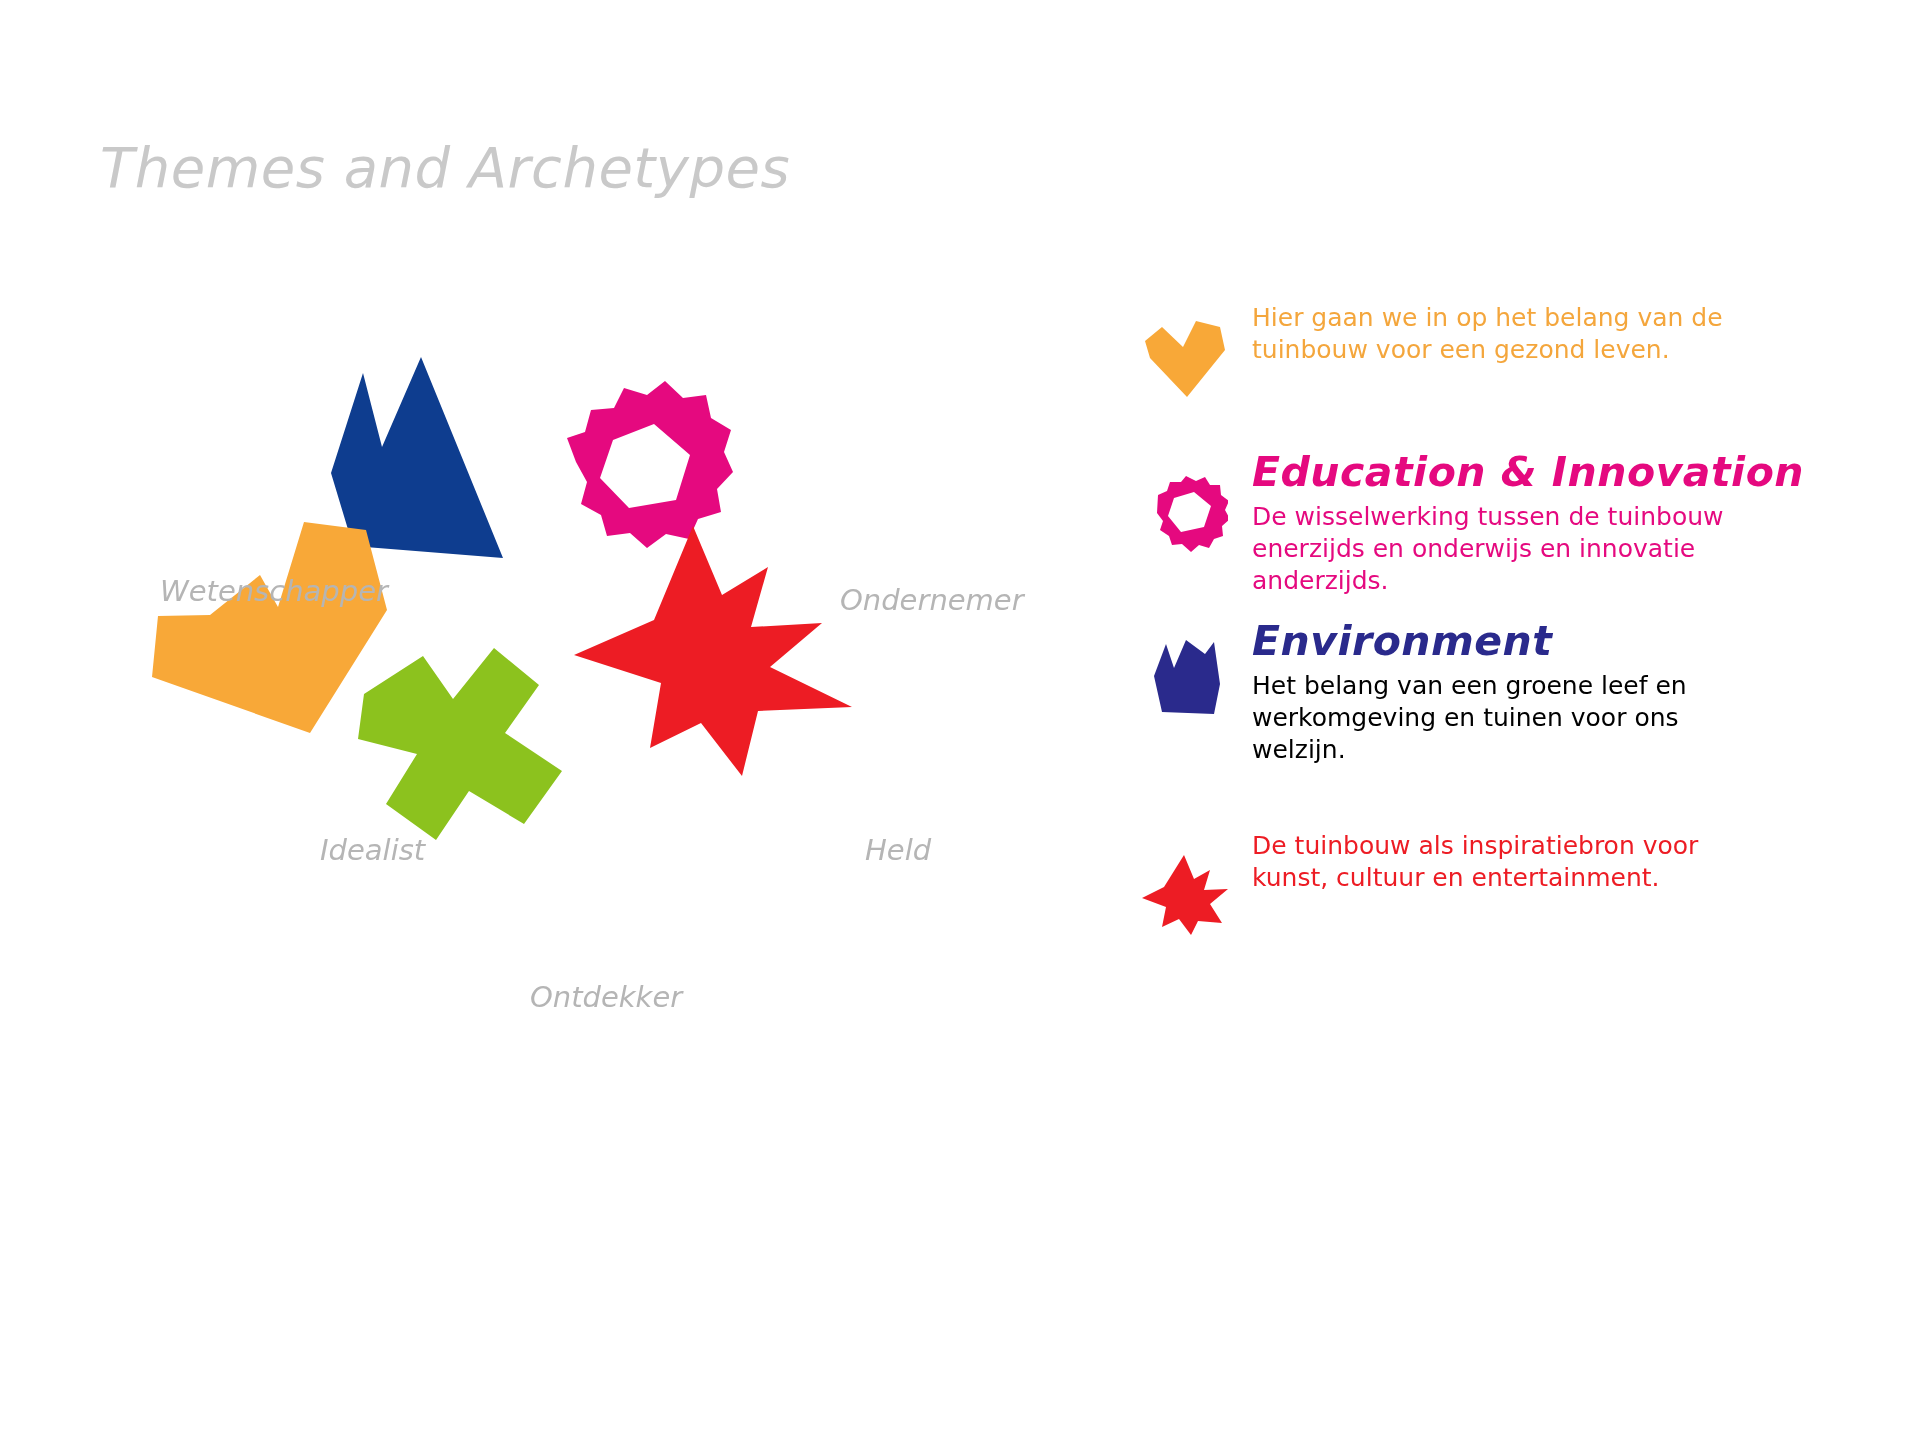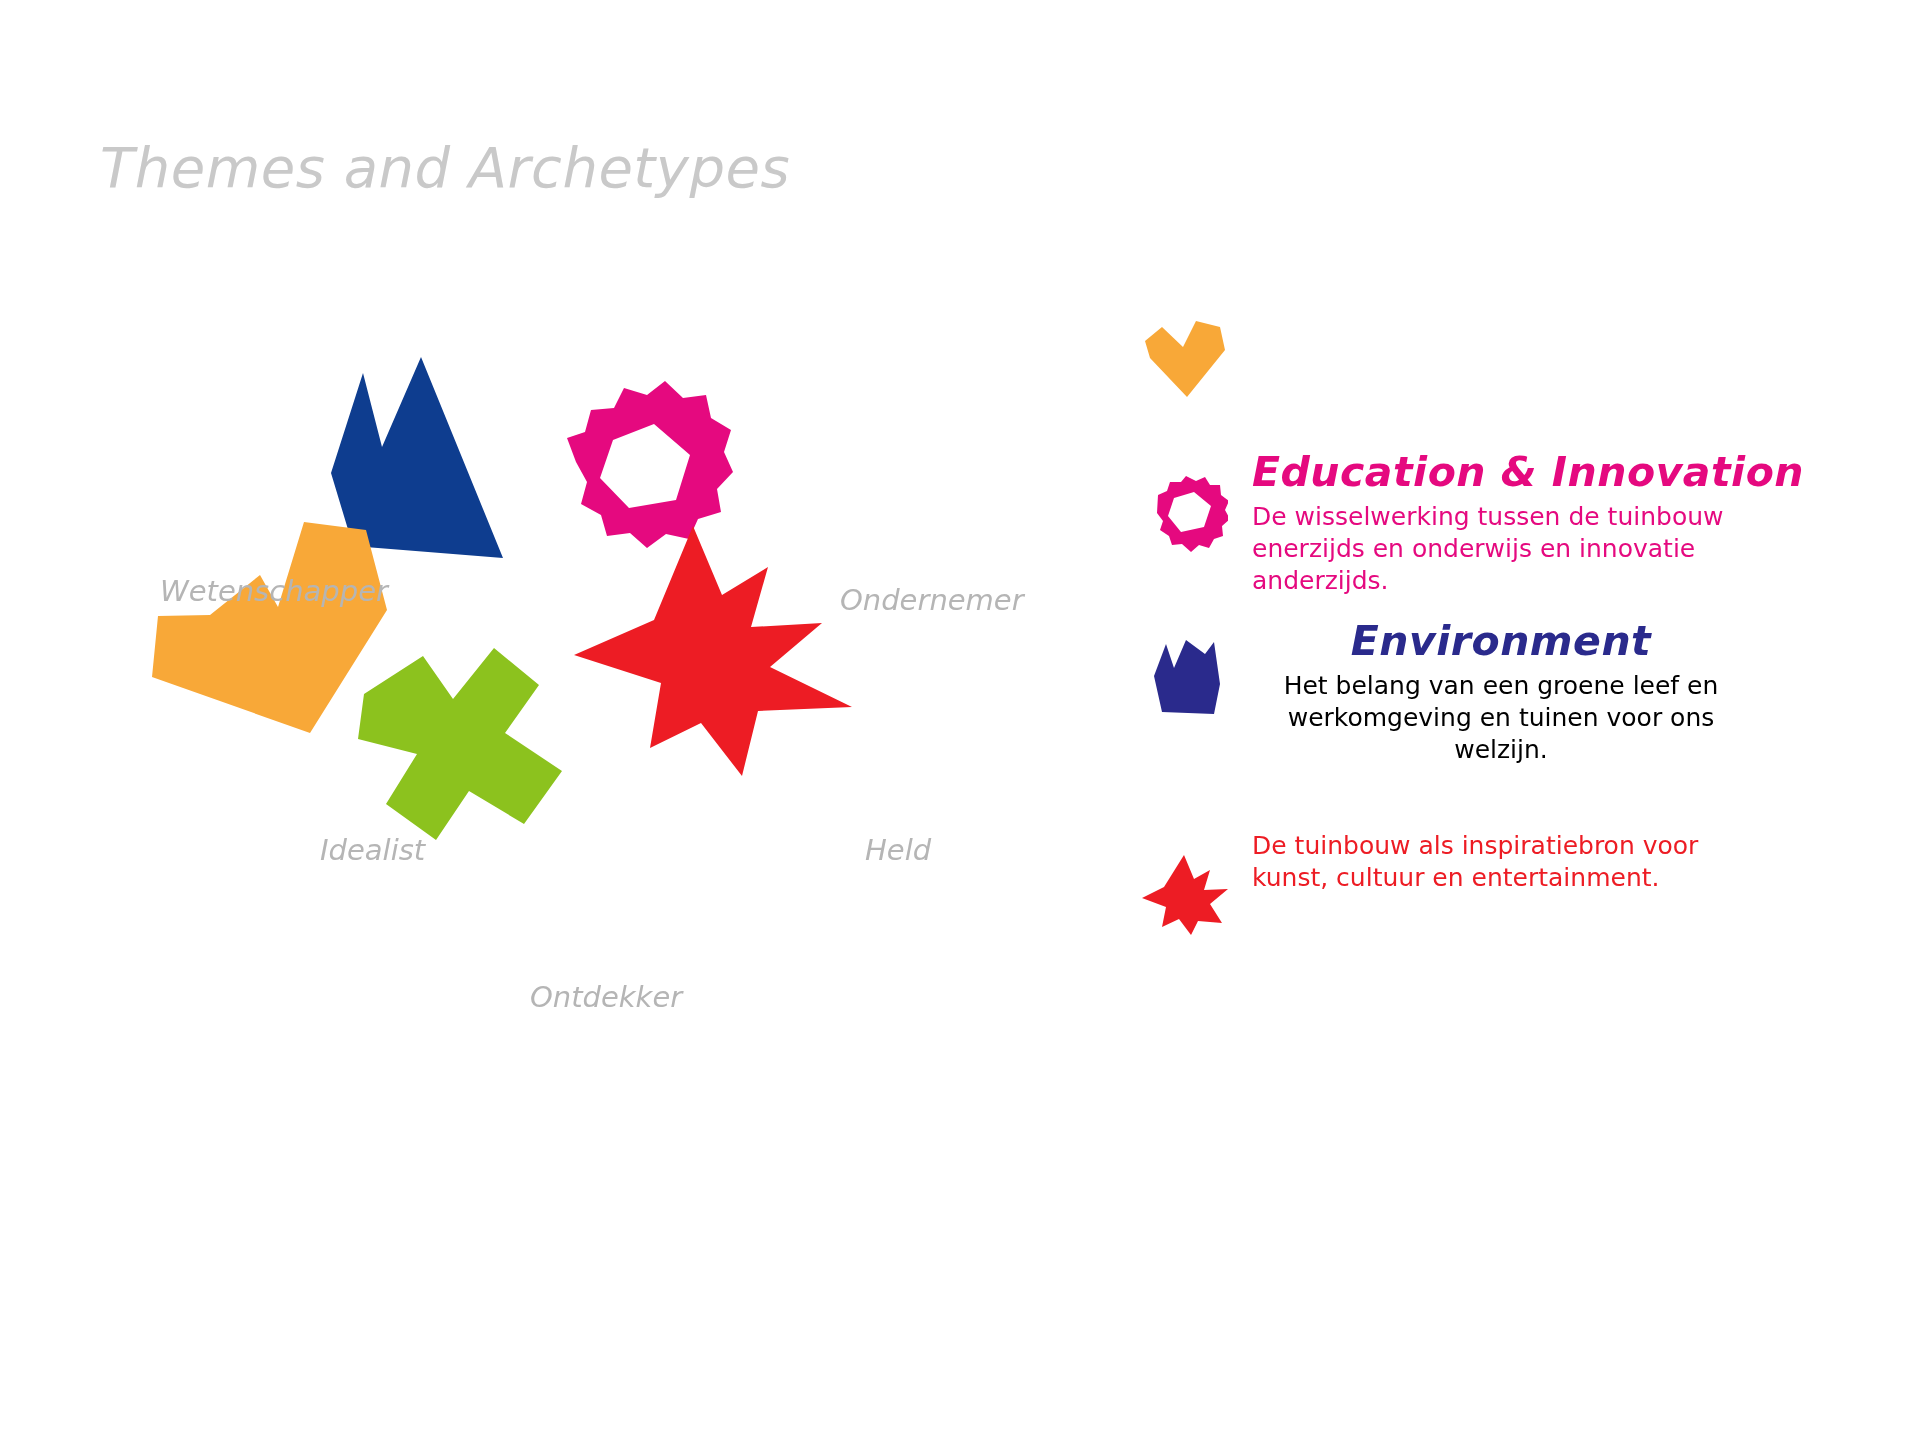--- a/index.html
+++ b/index.html
@@ -96,21 +96,21 @@
     font-weight: 400;
     font-size: 25px;
     line-height: 1.28;
     margin: 0;
   }
 
   
   .item-relax   { margin-top: 0px;   }
   .item-green   { margin-top: 34px;  }
   .item-edu     { margin-top: 40px;  }
-  .item-env     { margin-top: 10px; text-align: center;  }
+  .item-env     { margin-top: 10px;  }
   .item-world   { margin-top: 62px;  }
 
   .item-relax .legend-icon  { margin-top: 6px; }
   .item-green .legend-icon  { margin-top: 10px; }
   .item-edu   .legend-icon  { margin-top: 14px; }
   .item-env   .legend-icon  { margin-top: 10px; }
   .item-world .legend-icon  { margin-top: 14px; }
 </style>
 </head>
 <body>
@@ -151,20 +151,21 @@
 
 <div class="legend">
 
   <div class="legend-item item-relax">
     <div class="legend-icon">
       <svg width="86" height="82" viewBox="0 0 86 82" xmlns="http://www.w3.org/2000/svg">
         <path fill="#f8a838" d="M3 24 L20 10 L41 30 L54 4 L78 10 L83 33 L45 80 L8 41 Z"></path>
       </svg>
     </div>
     <div class="legend-text">
+      <div class="legend-body" style="color:#f4a63c">Hier gaan we in op het belang van de tuinbouw voor een gezond leven.</div>
     </div>
   </div>
 
 
   <div class="legend-item item-edu">
     <div class="legend-icon">
       <svg width="86" height="82" viewBox="0 0 86 82" xmlns="http://www.w3.org/2000/svg">
         <path fill="#e5097f" fill-rule="evenodd" d="M22 14 L31 10 L34 1 L45 1 L50 -5 L60 0 L69 -4 L74 4 L84 4 L85 14 L93 20 L89 29 L94 38 L86 45 L87 55 L78 58 L73 67 L63 64 L55 71 L46 63 L36 64 L33 55 L24 49 L27 40 L21 32 Z
                  M38 17 L32 35 L45 51 L68 46 L75 25 L58 11 Z" transform="translate(-6,6)"></path>
       </svg>

